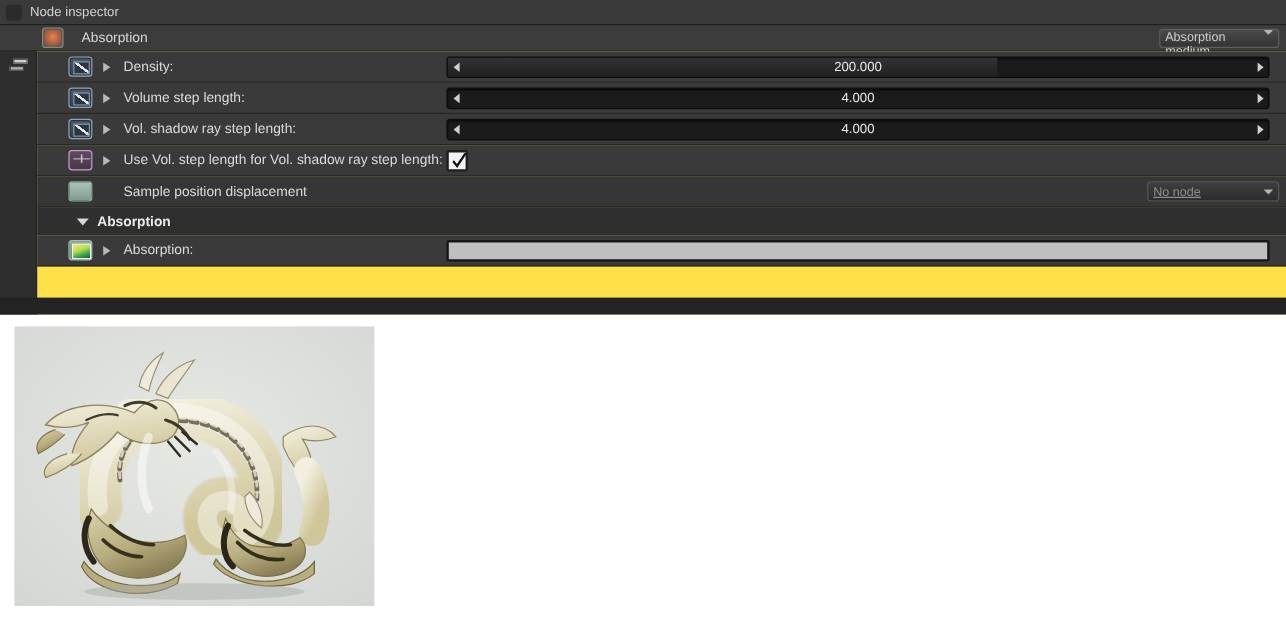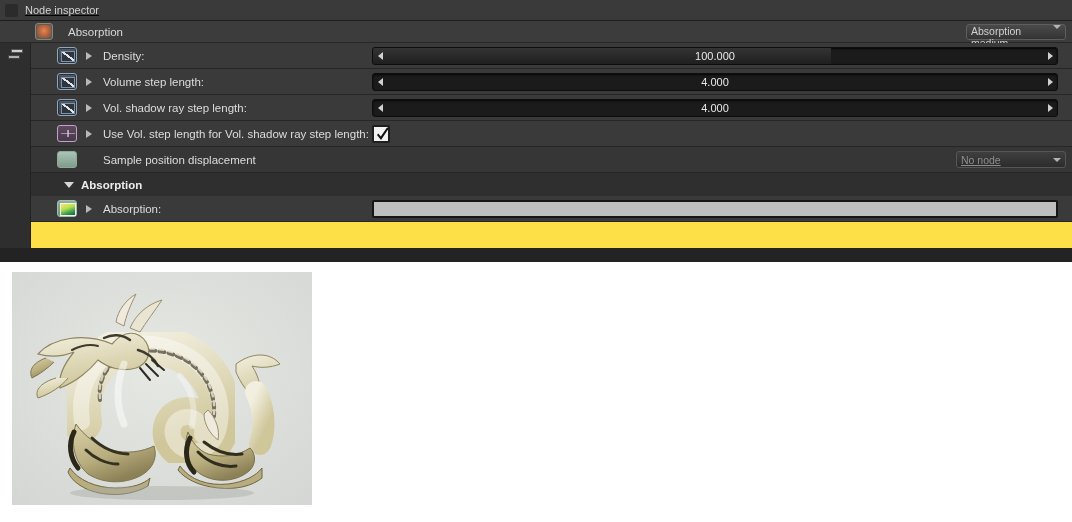--- a/index.html
+++ b/index.html
@@ -16,21 +16,21 @@
     width: 1072px; height: 262px;
     background: #2b2b2b;
   }
 
   
   #titlebar {
     position: absolute; left: 0; top: 0;
     width: 1072px; height: 21px;
     background: #3a3a3a;
     border-bottom: 1px solid #1d1d1d;
-    display: flex; align-items: center; text-decoration: underline;
+    display: flex; align-items: center;
   }
   .tb-dot {
     width: 13px; height: 13px;
     margin-left: 5px; margin-right: 7px;
     background: #2b2b2b;
     border-radius: 2px;
   }
   #titlebar .tb-text {
     color: #d2d2d2; font-size: 11px; line-height: 11px;
   }
@@ -298,21 +298,21 @@
   </div>
 
   <div id="rows">
 
     <div class="row alt">
       <span class="ricon curve"></span>
       <span class="tri-r"></span>
       <span class="rlabel">Density:</span>
       <div class="slider">
         <div class="fill" id="fill0" style="width:67%"></div>
-        <div class="val">100.000</div>
+        <div class="val">200.000</div>
         <div class="arr l">
             <span class="gl"></span>
           </div>
         <div class="arr r">
             <span class="gl"></span>
           </div>
       </div>
     </div>
 
     <div class="row alt">

